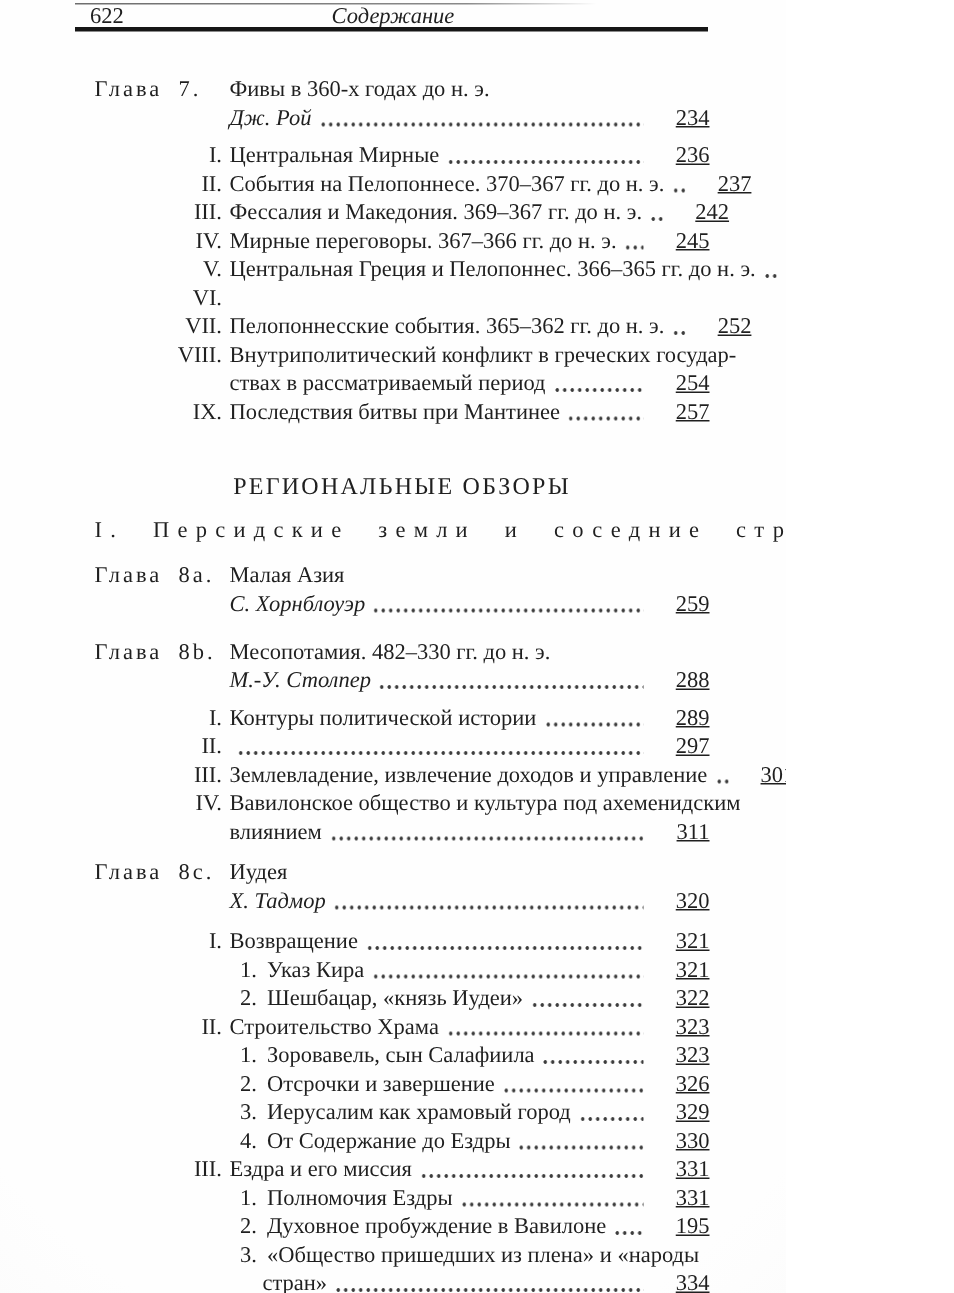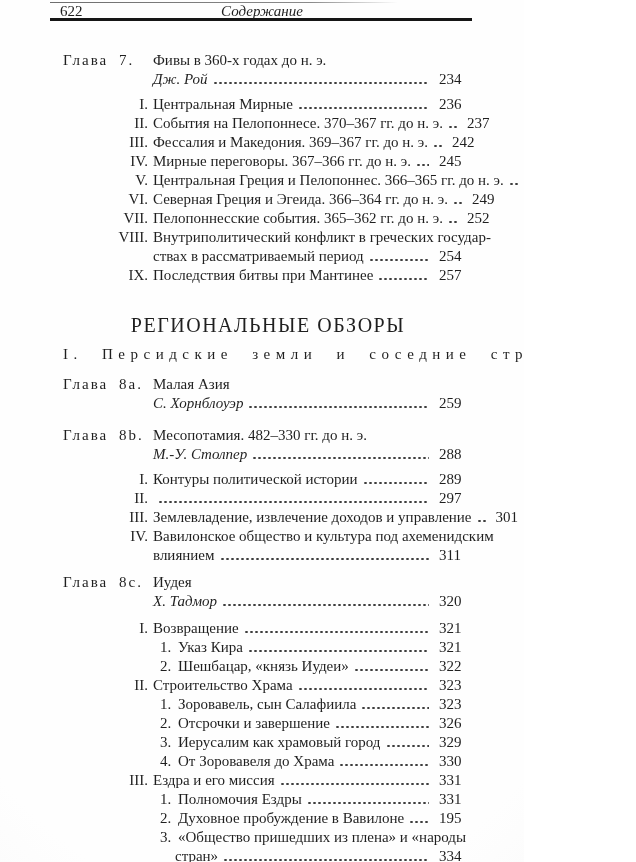--- a/index.html
+++ b/index.html
@@ -15,25 +15,25 @@
   .toc { padding:32px 51px 0 63px; font-size:15px; }
   .row { display:flex; align-items:baseline; line-height:19px; }
   .c1 { flex:0 0 85px; text-align:right; }
   .body { flex:1 1 auto; display:flex; align-items:baseline; margin-left:5px; min-width:0; }
   .chapter .c1 { text-align:left; letter-spacing:2px; word-spacing:5px; }
   .txt { white-space:nowrap; }
   .author .txt { font-style:italic; }
   .dots { flex:1 1 auto; align-self:flex-end; margin:0 0 4px 6px; height:4px; min-width:8px;
           background-image:radial-gradient(circle at 1.5px 2px, #3d3d3d 1px, rgba(0,0,0,0) 1.4px);
           background-size:5px 4px; background-repeat:repeat-x; }
-  .pg { flex:0 0 34px; margin-left:10px; white-space:nowrap; }
+  .pg { flex:0 0 34px; margin-left:10px; text-align:right; white-space:nowrap;text-decoration:underline; }
   .n2 { flex:0 0 13px; margin-left:7px; }
   .item2 .txt { margin-left:5px; }
   .cont2 .body { padding-left:22px; }
-  .heading { display:block; text-align:center; line-height:20px; font-size:20px;
+  .heading { display:block; text-align:center; line-height:20px; font-size:16px;
              letter-spacing:1.5px; margin-top:30px; }
   .subheading { display:block; line-height:20px; margin-top:9px;
                 letter-spacing:5.5px; word-spacing:10px; white-space:nowrap; }
   .gap6 { margin-top:6px; } .gap8 { margin-top:8px; }
   .gap11 { margin-top:11px; } .gap13 { margin-top:13px; }
 </style>
 </head>
 <body>
 
 <div class="page">
@@ -96,25 +96,20 @@
     <div class="row item1">
         <span class="c1">V.</span>
         <div class="body">
           <span class="txt">Центральная Греция и Пелопоннес. 366–365 гг. до н. э.</span>
           <span class="dots"></span>
           <span class="pg">246</span>
         </div>
       </div>
     <div class="row item1">
         <span class="c1">VI.</span>
-        <div class="body">
-          <span class="txt">Северная Греция и Эгеида. 366–364 гг. до н. э.</span>
-          <span class="dots"></span>
-          <span class="pg">249</span>
-        </div>
       </div>
     <div class="row item1">
         <span class="c1">VII.</span>
         <div class="body">
           <span class="txt">Пелопоннесские события. 365–362 гг. до н. э.</span>
           <span class="dots"></span>
           <span class="pg">252</span>
         </div>
       </div>
     <div class="row item1 nodots">
@@ -284,21 +279,21 @@
           <span class="n2">3.</span>
           <span class="txt">Иерусалим как храмовый город</span>
           <span class="dots"></span>
           <span class="pg">329</span>
         </div>
       </div>
     <div class="row item2">
         <span class="c1"></span>
         <div class="body">
           <span class="n2">4.</span>
-          <span class="txt">От Зоровавеля до Храма</span>
+          <span class="txt">От Содержание до Ездры</span>
           <span class="dots"></span>
           <span class="pg">330</span>
         </div>
       </div>
     <div class="row item1">
         <span class="c1">III.</span>
         <div class="body">
           <span class="txt">Ездра и его миссия</span>
           <span class="dots"></span>
           <span class="pg">331</span>

